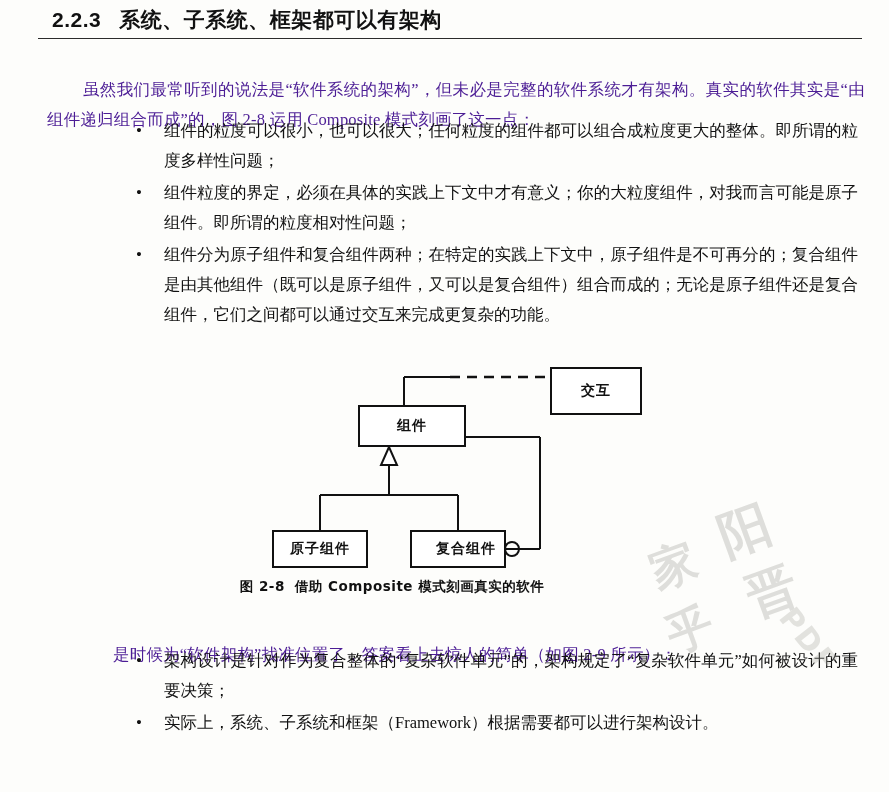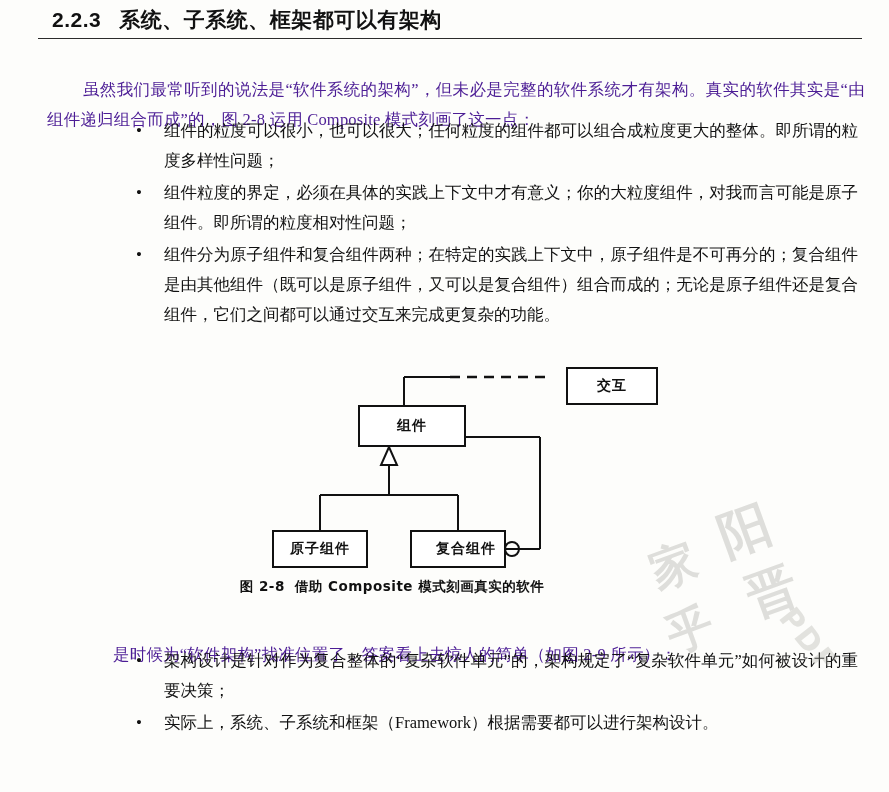--- a/index.html
+++ b/index.html
@@ -117,24 +117,24 @@
     font-size: 14px;
     font-weight: 700;
     color: #111;
     display: flex;
     align-items: center;
     justify-content: center;
     letter-spacing: 1px;
     box-sizing: border-box;
   }
   #node-interaction {
-    left: 316px;
+    left: 300px;
     top: 12px;
     width: 92px;
-    height: 38px;
+    height: 48px;
   }
   #node-component {
     left: 108px;
     top: 50px;
     width: 108px;
     height: 42px;
   }
   #node-atomic {
     left: 22px;
     top: 175px;

